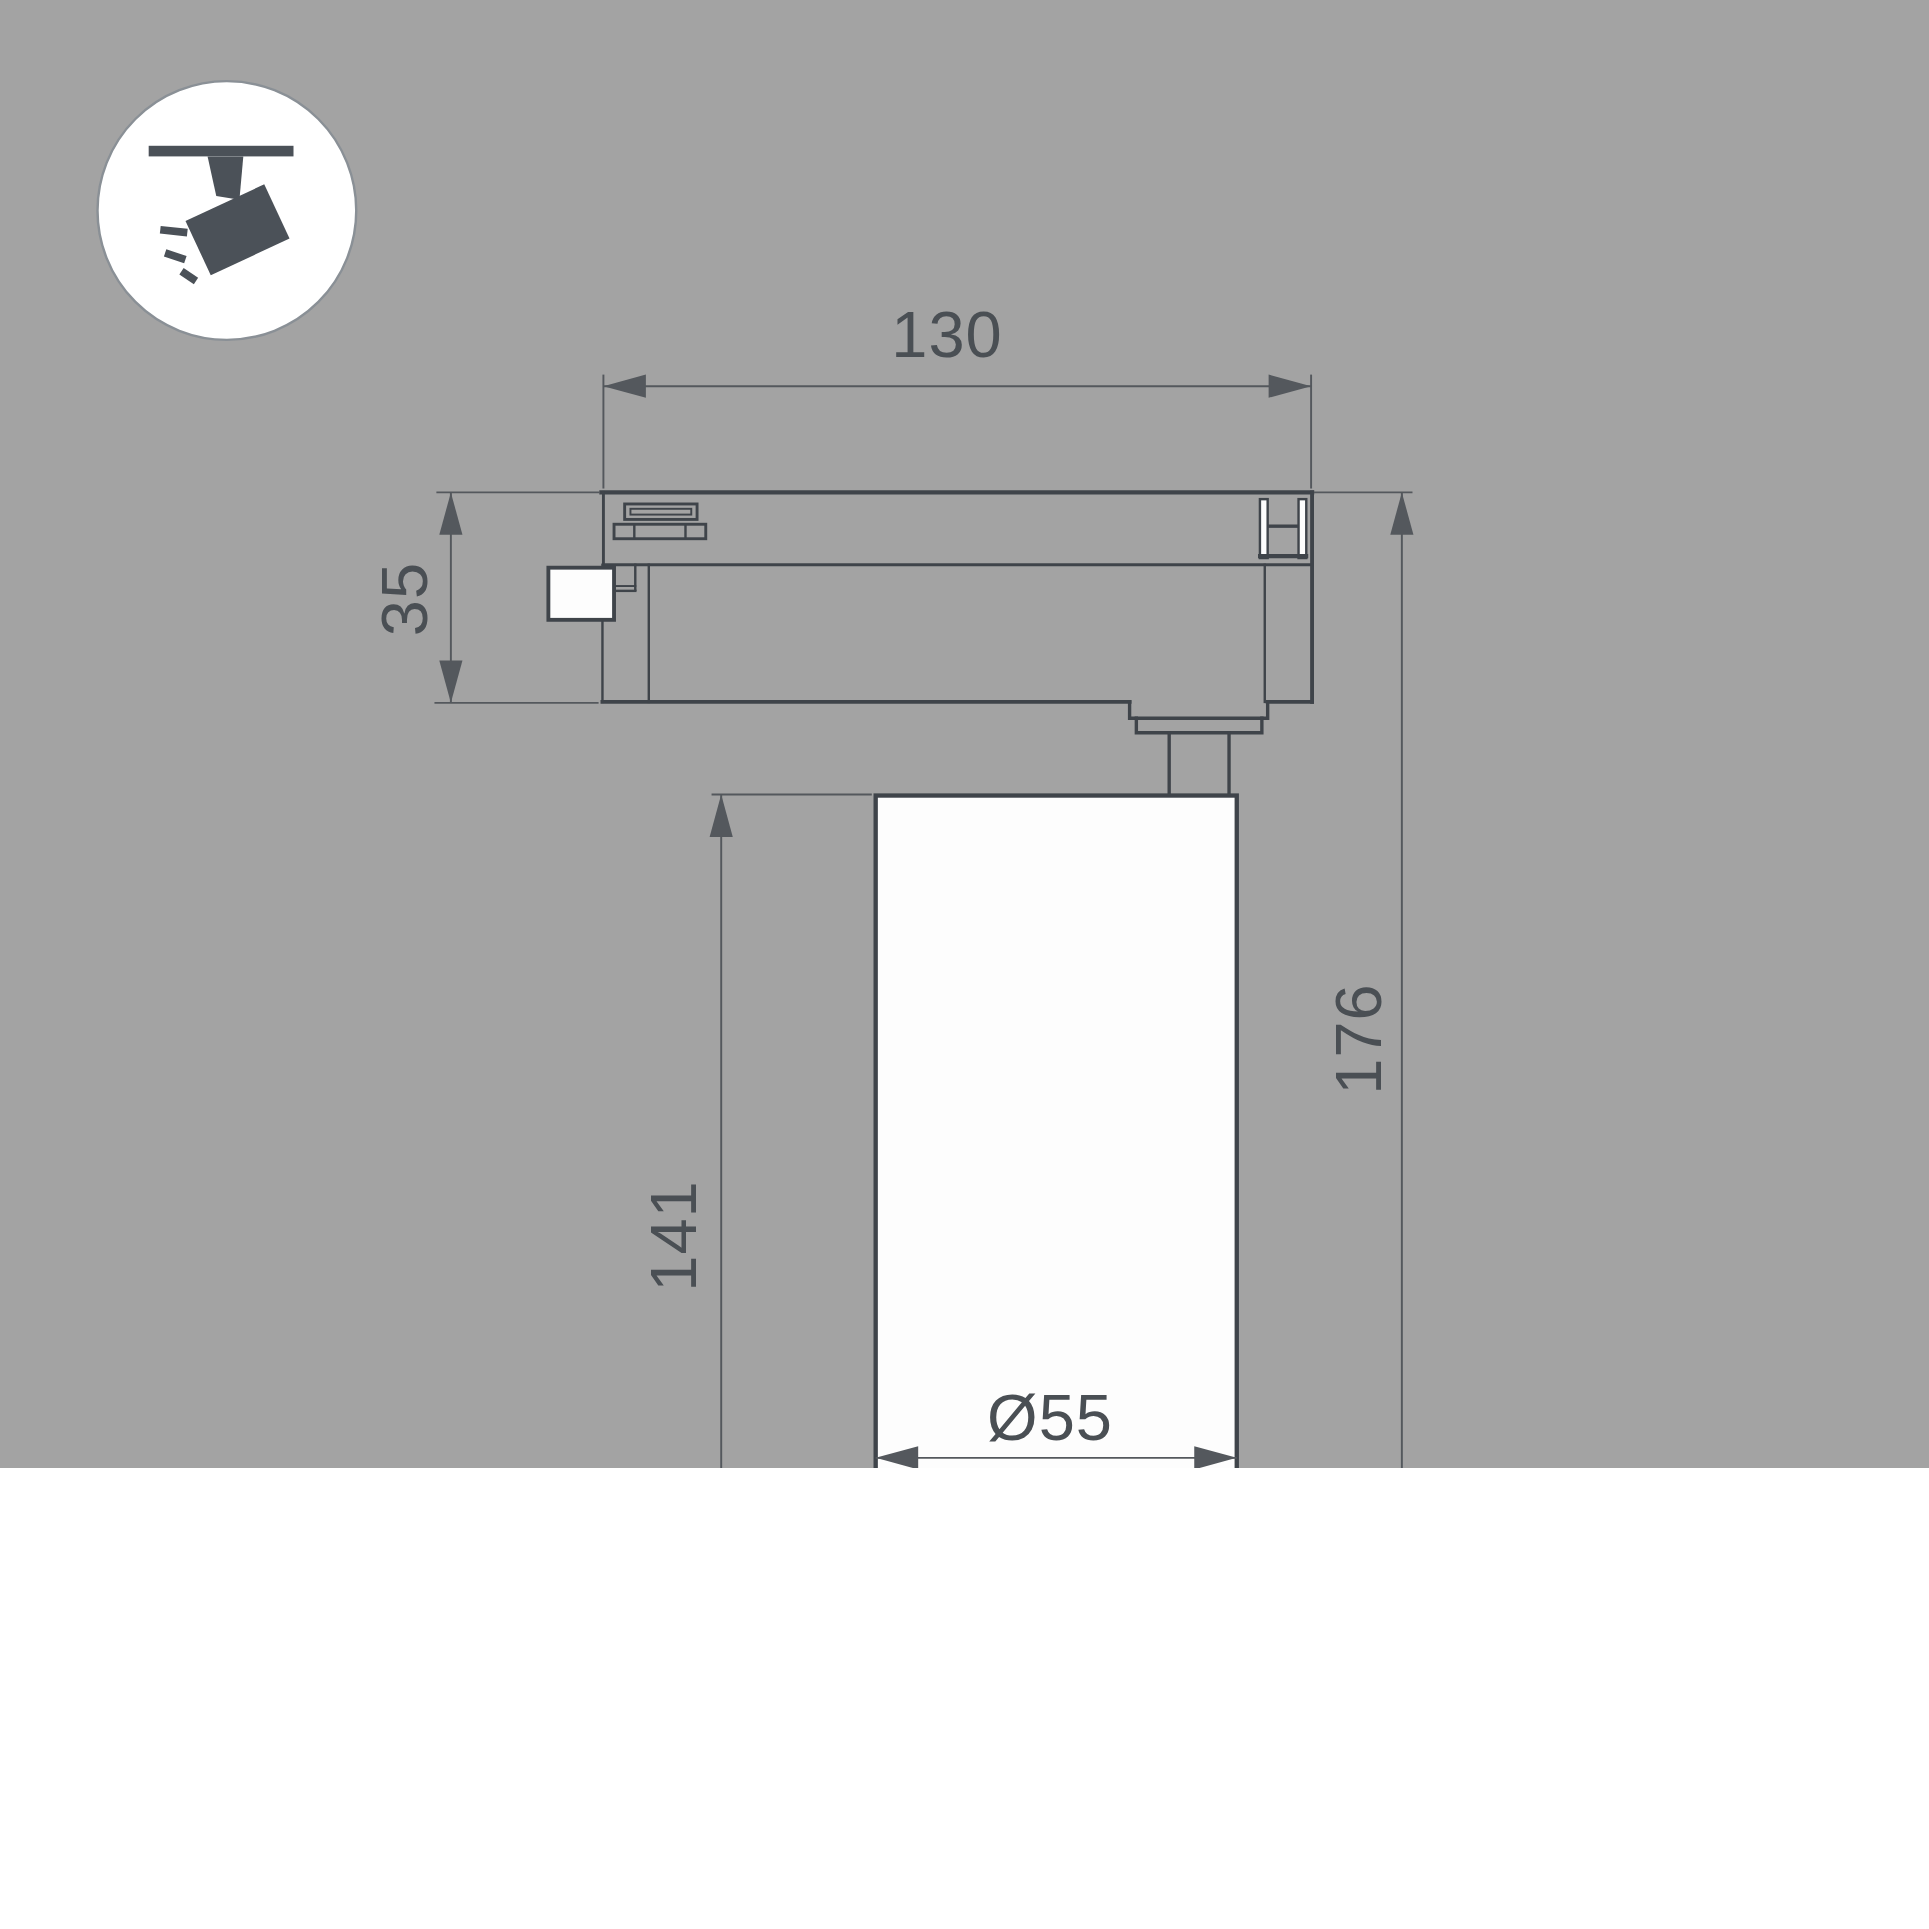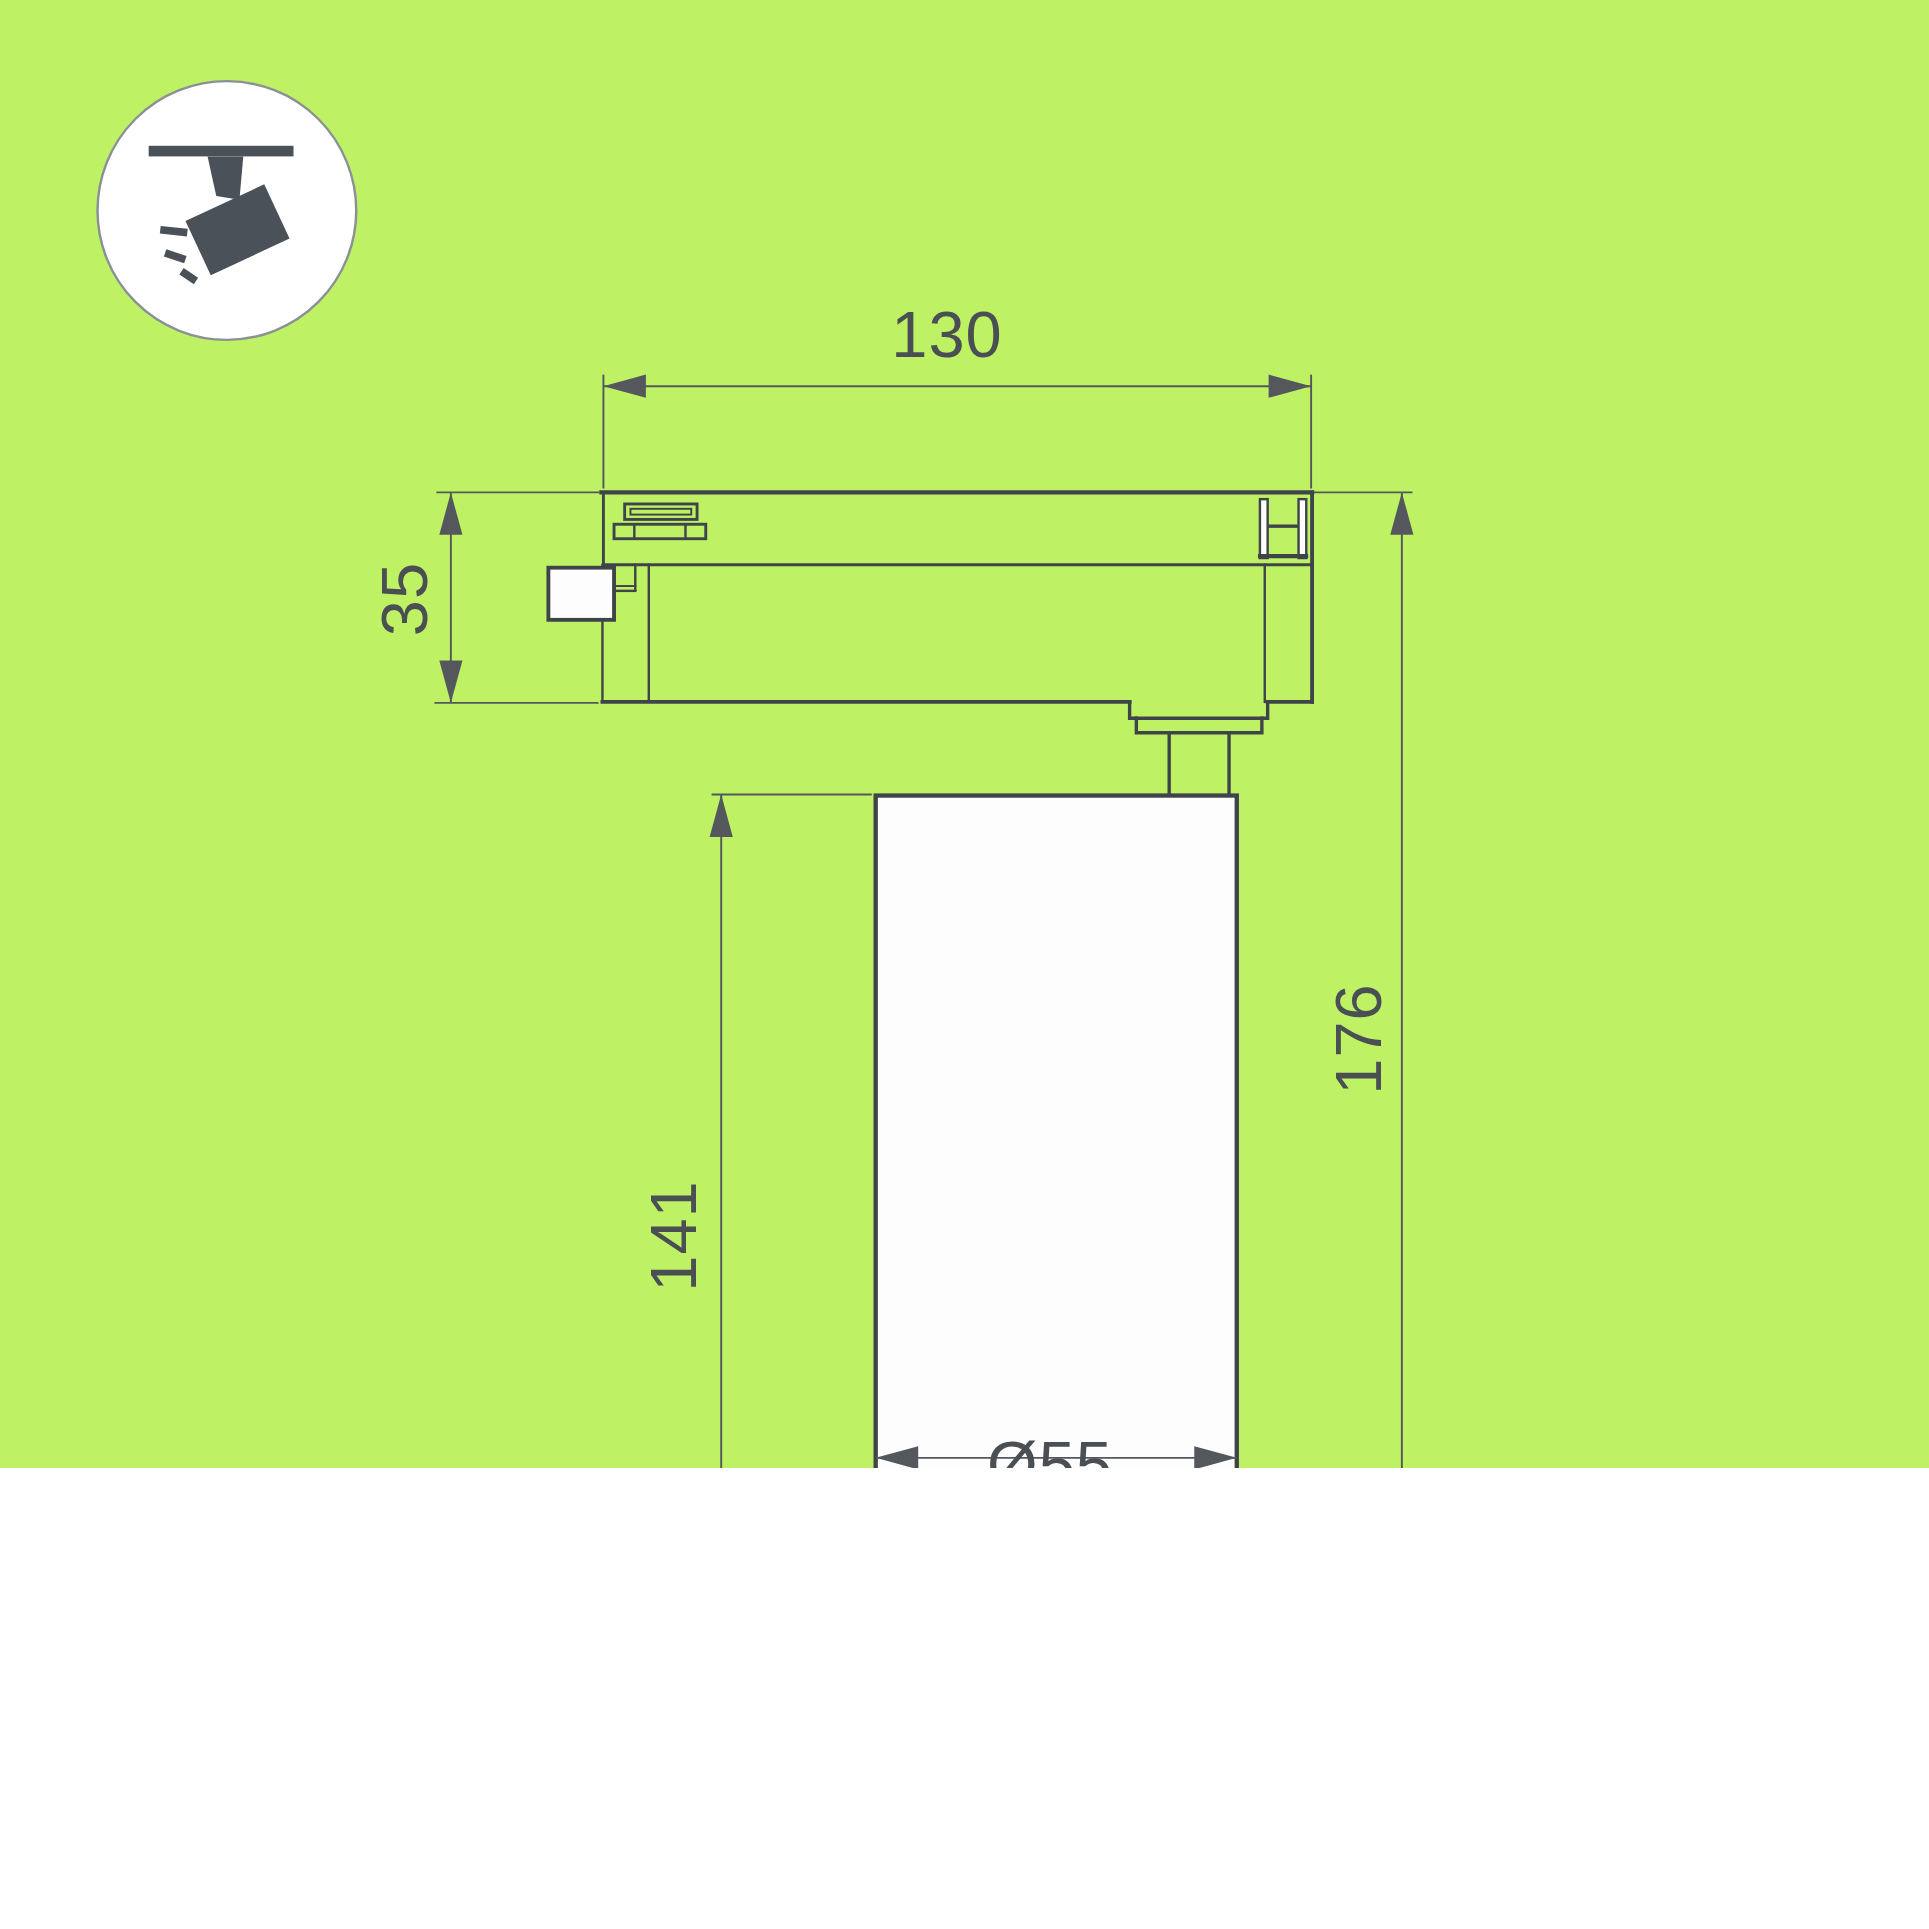--- a/index.html
+++ b/index.html
@@ -1,17 +1,17 @@
 <!DOCTYPE html>
 <html><head>
 <meta charset="utf-8">
 <style>
   html,body{margin:0;padding:0;background:#fff;}
   body{width:1929px;height:1929px;position:relative;font-family:"Liberation Sans",sans-serif;}
-  .stage{position:absolute;left:0;top:0;width:1929px;height:1468px;background:#bef264;overflow:hidden;}
+  .stage{position:absolute;left:0;top:0;width:1929px;height:1468px;background:#a3a3a3;overflow:hidden;}
   .stage svg{position:absolute;left:0;top:0;}
   .dim-label{
     position:absolute;
     font-size:65px;
     font-weight:400;
     color:#4a4f54;
     letter-spacing:1px;
     transform:translate(-50%,-50%);
     white-space:nowrap;
     line-height:1;
@@ -123,16 +123,16 @@
   </svg>
 
   <div class="dim-label" style="left:947px;top:334px;">130</div>
 
   <div class="dim-label rot" style="left:404px;top:599px;">35</div>
 
   <div class="dim-label rot" style="left:673px;top:1236px;">141</div>
 
   <div class="dim-label rot" style="left:1358px;top:1039px;">176</div>
 
-  <div class="dim-label" style="left:1050px;top:1464px;">Ø55</div>
+  <div class="dim-label" style="left:1050px;top:1417px;">Ø55</div>
 
 </div>
 
 
 </body></html>

